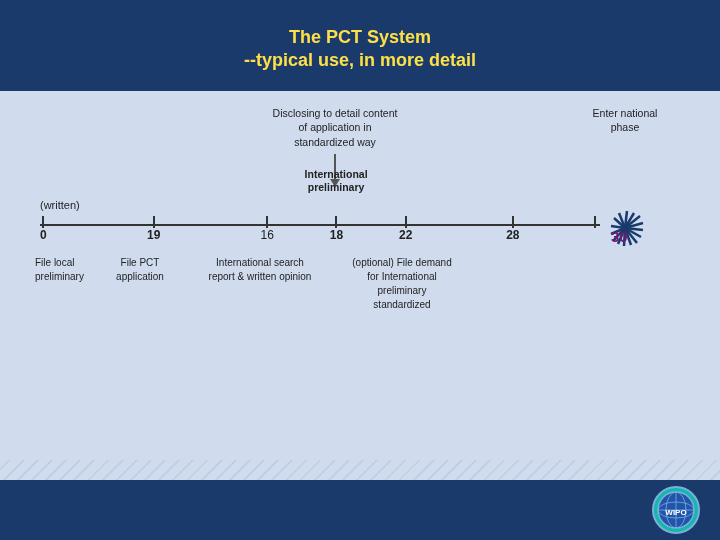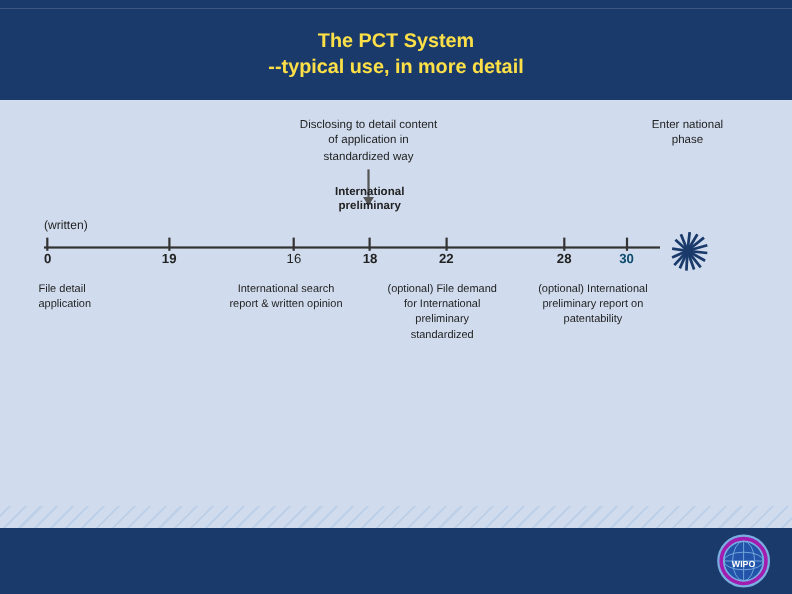--- a/index.html
+++ b/index.html
@@ -46,21 +46,21 @@
     .wipo-logo-area {
       display: flex;
       align-items: center;
       gap: 10px;
     }
 
     .wipo-circle {
       width: 48px;
       height: 48px;
       border-radius: 50%;
-      background: #a21caf;
+      background: #14b8a6;
       border: 2px solid #7aaee0;
       display: flex;
       align-items: center;
       justify-content: center;
       overflow: hidden;
     }
 
     .wipo-text-block {
       color: #fff;
       font-size: 9px;
@@ -192,33 +192,33 @@
           <div style="font-size:12px; font-weight:bold; color:#222;">22</div>
         </div>
 
         <div style="position:absolute; left:74%; top:0; display:flex; flex-direction:column; align-items:center;">
           <div style="width:2px; height:12px; background:#333;"></div>
           <div style="font-size:12px; font-weight:bold; color:#222;text-align:right;">28</div>
         </div>
 
         <div style="position:absolute; left:83%; top:0; display:flex; flex-direction:column; align-items:center;">
           <div style="width:2px; height:12px; background:#333;"></div>
-          <div style="font-size:12px; font-weight:bold; color:#0c4a6e;">30</div>
-        </div>
-
-      </div>
-
-      <div style="position:absolute; top:165px; left:35px; width:90px; font-size:10px; color:#222; line-height:1.4; text-align:left;">File detail application</div>
-
+          <div style="font-size:15px; font-weight:bold; color:#701a75;margin-left:48px;">30</div>
+        </div>
+
+      </div>
+
+      <div style="position:absolute; top:165px; left:35px; width:90px; font-size:10px; color:#222; line-height:1.4; text-align:left;">File local preliminary</div>
+
+      <div style="position:absolute; top:165px; left:100px; width:80px; font-size:10px; color:#222; line-height:1.4; text-align:center;">File PCT application</div>
 
       <div style="position:absolute; top:165px; left:205px; width:110px; font-size:10px; color:#222; line-height:1.4; text-align:center;">International search report &amp; written opinion</div>
 
       <div style="position:absolute; top:165px; left:352px; width:100px; font-size:10px; color:#222; line-height:1.4; text-align:center;">(optional) File demand for International preliminary standardized</div>
 
-      <div style="position:absolute; top:165px; left:484px; width:110px; font-size:10px; color:#222; line-height:1.4; text-align:center;">(optional) International preliminary report on patentability</div>
 
       <div class="diagonal-lines"></div>
 
     </div>
   </div>
 
   <div class="bottom-footer">
     <div class="wipo-logo-area">
 
       <div class="wipo-circle">

